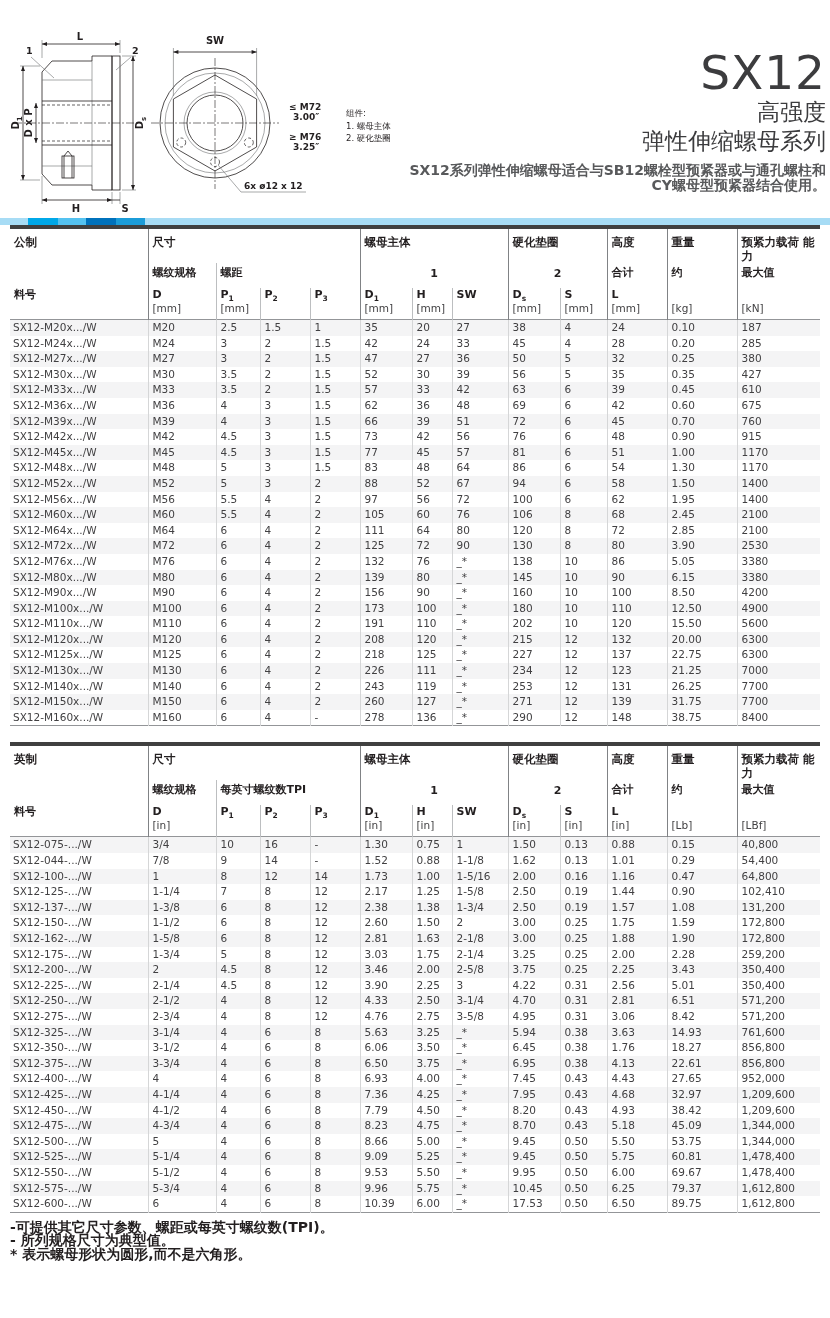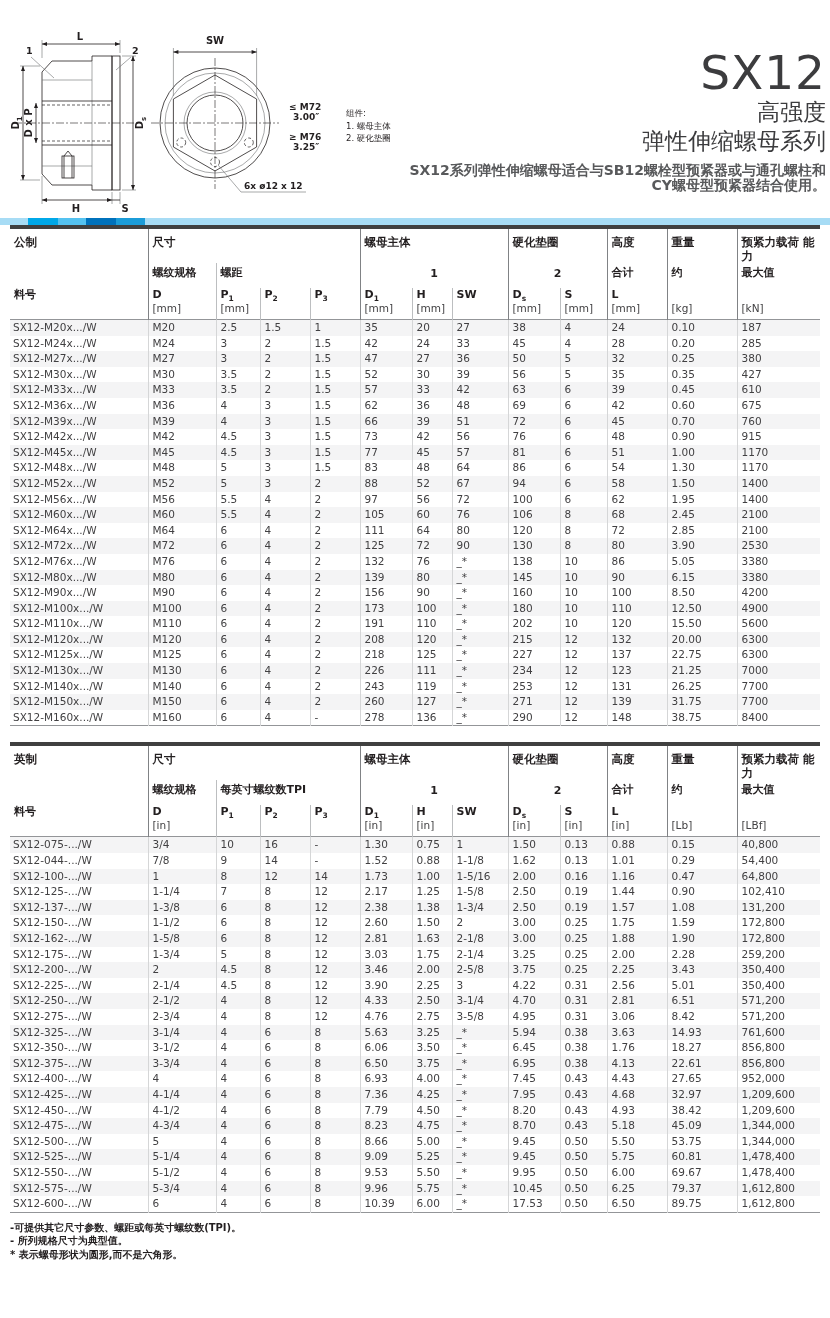--- a/index.html
+++ b/index.html
@@ -33,21 +33,21 @@
   tr.colrow sub { font-size:7.5px; }
   .bl  { border-left:1px solid #808285; }
   .bll { border-left:1px solid #bcbec0; }
   .spec-table tbody td { height:15.6px; padding:0 4px; line-height:15.6px;
                          border-left:1px solid #d5d6d7; overflow:hidden; white-space:nowrap; }
   .spec-table tbody td:first-child { border-left:none; padding-left:3px; }
   .spec-table tbody tr:nth-child(odd) { background:#f4f4f5; }
   #imperial-table { margin-top:16px; }
 
   
-  .footnotes { margin:8px 0 8px 10px; font-size:10px; font-weight:700; color:#231f20; line-height:13.5px; }
+  .footnotes { margin:8px 0 8px 10px; font-size:14px; font-weight:700; color:#231f20; line-height:13.5px; }
 
   
   .drawing text { fill:#231f20; font-family:"DejaVu Sans","Liberation Sans",sans-serif; }
   .dimtxt { font-size:10px; font-weight:600; }
   .reftxt { font-size:9.5px; font-weight:700; }
   .notetxt { font-size:9px; font-weight:700; }
   .legtxt { font-size:8.5px; fill:#58595b; }
   .thin { stroke:#231f20; stroke-width:0.8; fill:none; }
   .thinner { stroke:#6d6e71; stroke-width:0.6; fill:none; }
   .cline { stroke:#231f20; stroke-width:0.6; stroke-dasharray:8 2 2 2; fill:none; }

